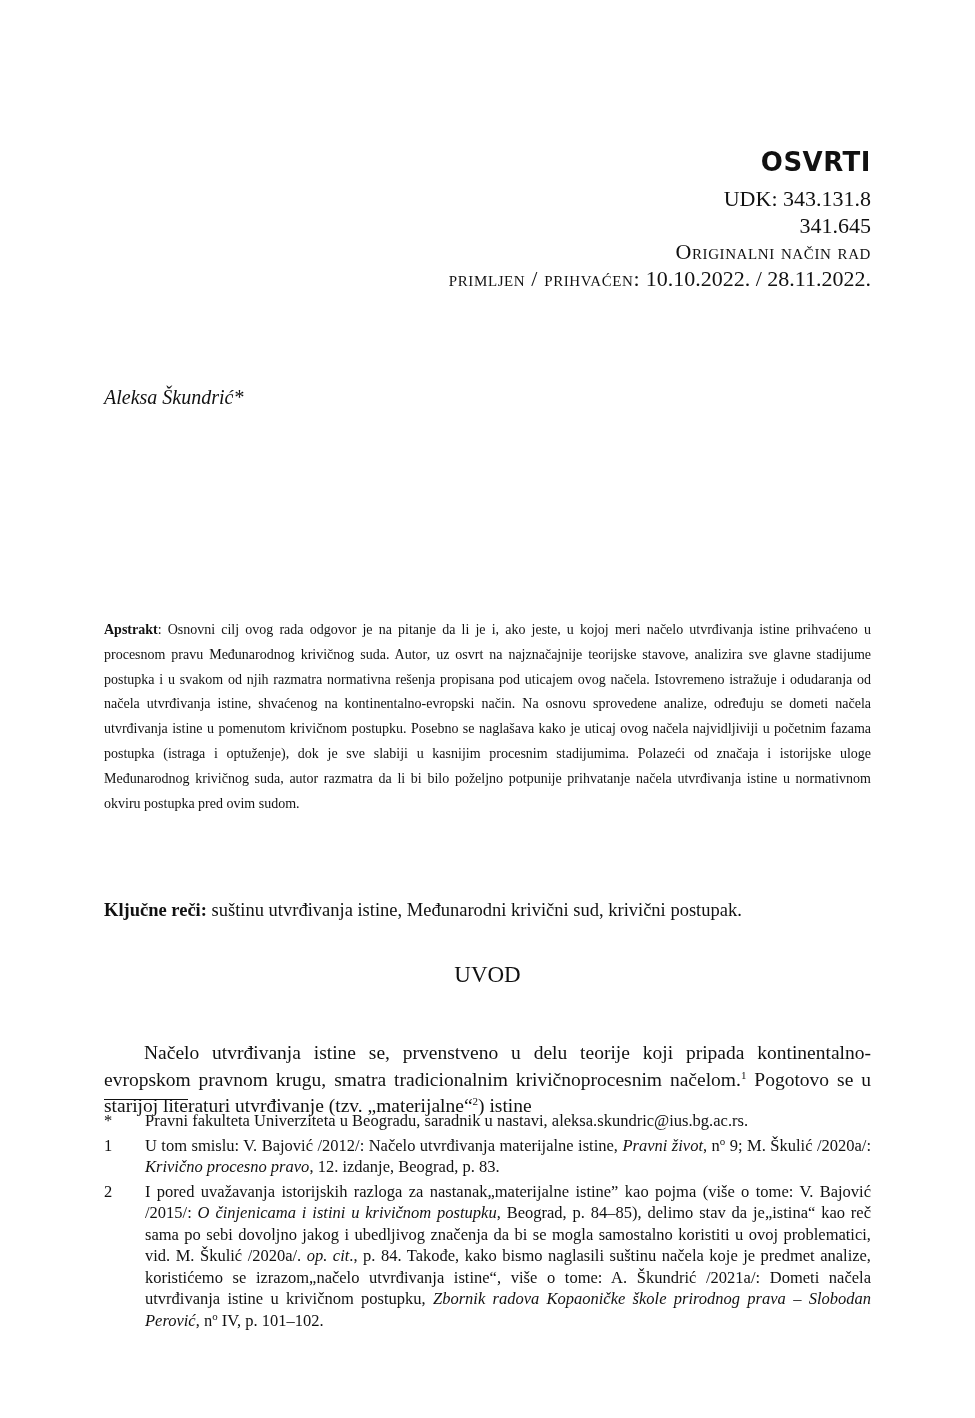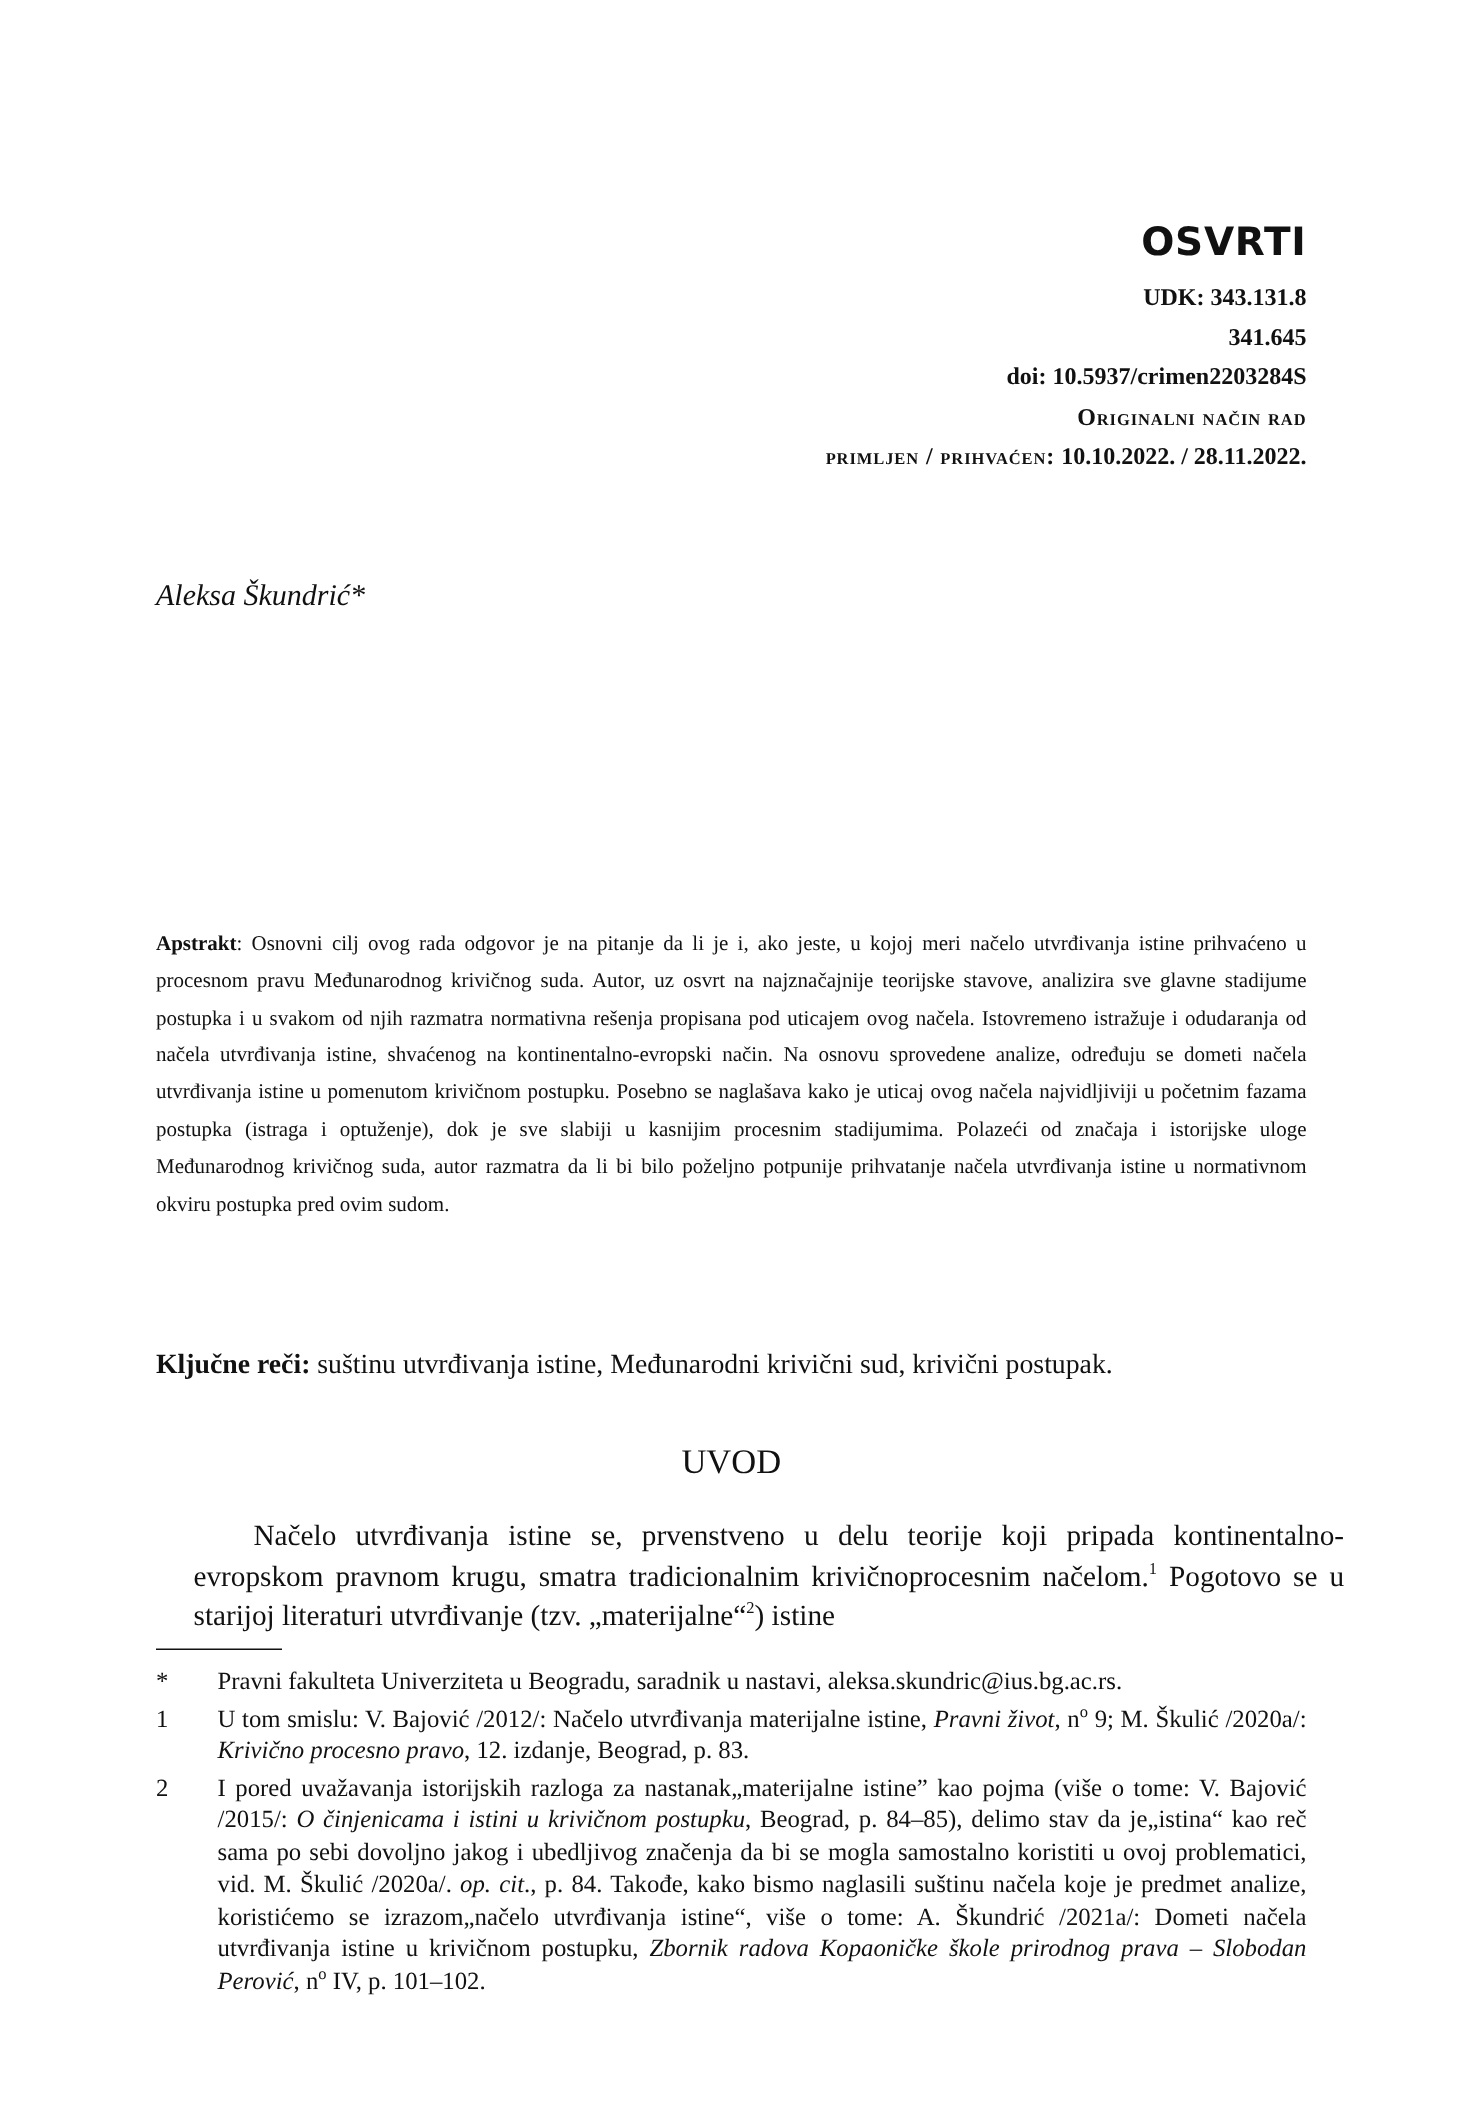--- a/index.html
+++ b/index.html
@@ -1,46 +1,45 @@
 <!DOCTYPE html>
 <html><head>
 <meta charset="utf-8">
 <style>
   html, body { margin: 0; padding: 0; background: #ffffff; }
   body { width: 975px; height: 1418px; position: relative; overflow: hidden; color: #111; font-family: "Liberation Serif", serif; }
   .page { position: absolute; left: 0; top: 0; width: 975px; height: 1418px; }
   .header-block { position: absolute; right: 104px; top: 140px; text-align: right; }
   .section-tag { font-family: "DejaVu Sans", sans-serif; font-weight: bold; font-size: 26px; letter-spacing: 0.5px; margin-bottom: 2px; line-height: 44px; }
-  .meta-line { font-size: 16px; line-height: 26.5px; font-weight: bold; }
+  .meta-line { font-size: 22px; line-height: 26.5px; }
   .smallcaps { font-variant: small-caps; letter-spacing: 0.6px; }
   .author { position: absolute; left: 104px; top: 386px; font-style: italic; font-size: 20px; }
   .title { position: absolute; left: 104px; width: 767px; top: 480px; text-align: center; font-size: 26px; line-height: 36px; letter-spacing: 0.3px; }
   .abstract { position: absolute; left: 104px; width: 767px; top: 618px; font-size: 14px; line-height: 24.8px; text-align: justify; }
   .keywords { position: absolute; left: 104px; width: 767px; top: 898px; font-size: 18.5px; line-height: 24px; }
   .label-bold { font-weight: bold; }
   .section-heading { position: absolute; left: 104px; width: 767px; top: 960px; text-align: center; font-size: 23px; line-height: 30px; }
-  .body-para { position: absolute; left: 104px; width: 767px; top: 1012px; font-size: 19.5px; line-height: 26.5px; text-align: justify; text-indent: 40px; margin-left: 25px; }
+  .body-para { position: absolute; left: 104px; width: 767px; top: 1040px; font-size: 19.5px; line-height: 26.5px; text-align: justify; text-indent: 40px; }
   sup { font-size: 11px; line-height: 0; }
   .fn-rule { position: absolute; left: 104px; top: 1099px; width: 84px; height: 0; border-top: 1.5px solid #111; }
   .footnotes { position: absolute; left: 104px; width: 767px; top: 1110px; font-size: 16.5px; line-height: 21.5px; }
   .fn { display: flex; margin-bottom: 3px; }
   .fn-mark { width: 41px; flex: 0 0 41px; }
   .fn-text { flex: 1; text-align: justify; }
   em { font-style: italic; }
 </style>
 </head>
 <body>
 
 <div class="page">
 
   <div class="header-block">
     <div class="section-tag">OSVRTI</div>
     <div class="meta-line">UDK: 343.131.8</div>
     <div class="meta-line">341.645</div>
-    <div class="meta-line">doi: 10.5937/crimen2203284S</div>
     <div class="meta-line smallcaps">Originalni način rad</div>
     <div class="meta-line"><span class="smallcaps">primljen / prihvaćen:</span> <span>10.10.2022. / 28.11.2022.</span></div>
   </div>
 
   <div class="author"><span>Aleksa Škundrić</span><span>*</span></div>
 
 
   <div class="abstract"><span class="label-bold">Apstrakt</span><span>: Osnovni cilj ovog rada odgovor je na pitanje da li je i, ako jeste, u kojoj meri načelo utvrđivanja istine prihvaćeno u procesnom pravu Međunarodnog krivičnog suda. Autor, uz osvrt na najznačajnije teorijske stavove, analizira sve glavne stadijume postupka i u svakom od njih razmatra normativna rešenja propisana pod uticajem ovog načela. Istovremeno istražuje i odudaranja od načela utvrđivanja istine, shvaćenog na kontinentalno-evropski način. Na osnovu sprovedene analize, određuju se dometi načela utvrđivanja istine u pomenutom krivičnom postupku. Posebno se naglašava kako je uticaj ovog načela najvidljiviji u početnim fazama postupka (istraga i optuženje), dok je sve slabiji u kasnijim procesnim stadijumima. Polazeći od značaja i istorijske uloge Međunarodnog krivičnog suda, autor razmatra da li bi bilo poželjno potpunije prihvatanje načela utvrđivanja istine u normativnom okviru postupka pred ovim sudom.</span></div>
 
   <div class="keywords"><span class="label-bold">Ključne reči:</span><span> suštinu utvrđivanja istine, Međunarodni krivični sud, krivični postupak.</span></div>

